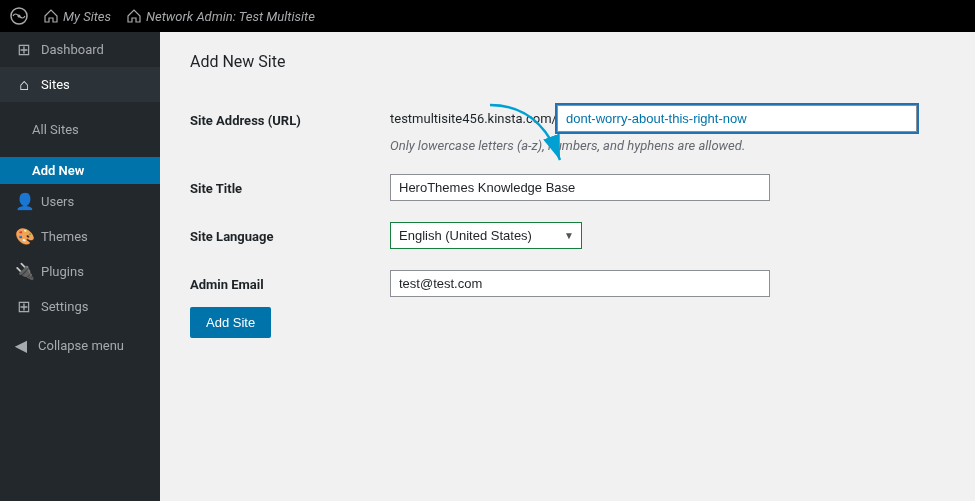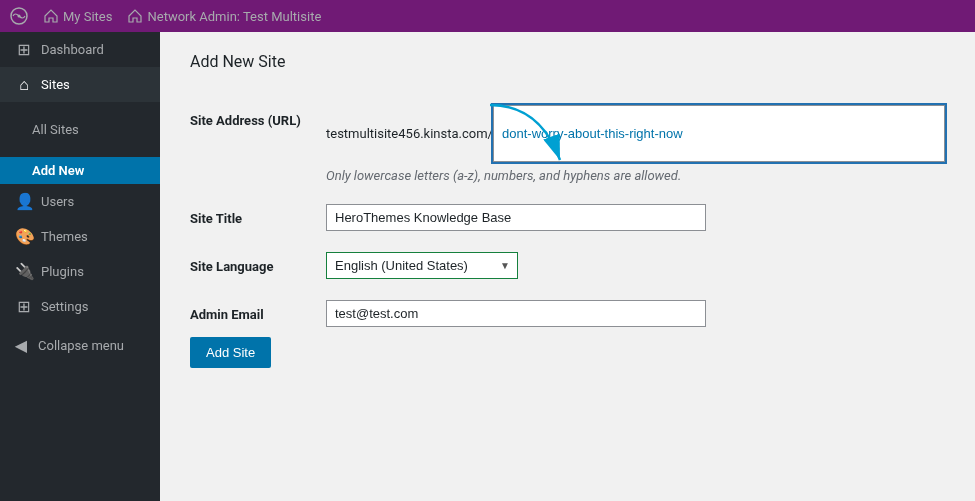--- a/index.html
+++ b/index.html
@@ -1,28 +1,29 @@
 <!DOCTYPE html>
 <html><head>
   <meta charset="utf-8">
   <style>
     * { margin: 0; padding: 0; box-sizing: border-box; }
     body { font-family: -apple-system, BlinkMacSystemFont, "Segoe UI", Roboto, sans-serif; font-size: 13px; background: #f1f1f1; display: flex; flex-direction: column; width: 975px; height: 501px; overflow: hidden; }
 
     
     .top-bar {
-      background: #701a75;
+      background: #000000;
       color: #a7aaad;
       height: 32px;
       display: flex;
       align-items: center;
       padding: 0 10px;
       gap: 16px;
       font-size: 13px;
       flex-shrink: 0;
+      font-style: italic;
     }
     .top-bar-item {
       display: flex;
       align-items: center;
       gap: 5px;
       color: #a7aaad;
       cursor: pointer;
     }
 
     
@@ -119,26 +120,26 @@
       align-items: center;
     }
     .url-prefix {
       color: #1d2327;
       margin-right: 0;
       white-space: nowrap;
       font-size: 13px;
     }
     .url-suffix-input {
       border: 1px solid #8c8f94;
-      padding: 20px 8px;
+      padding: 5px 8px;
       font-size: 13px;
       color: #0073aa;
       outline: 2px solid #2271b1;
       outline-offset: 0;
-      width: 452px;
+      width: 360px;
       background: #fff;
     }
     .url-hint {
       color: #646970;
       font-size: 13px;
       margin-top: 6px;
       font-style: italic;
     }
 
     .text-input {

